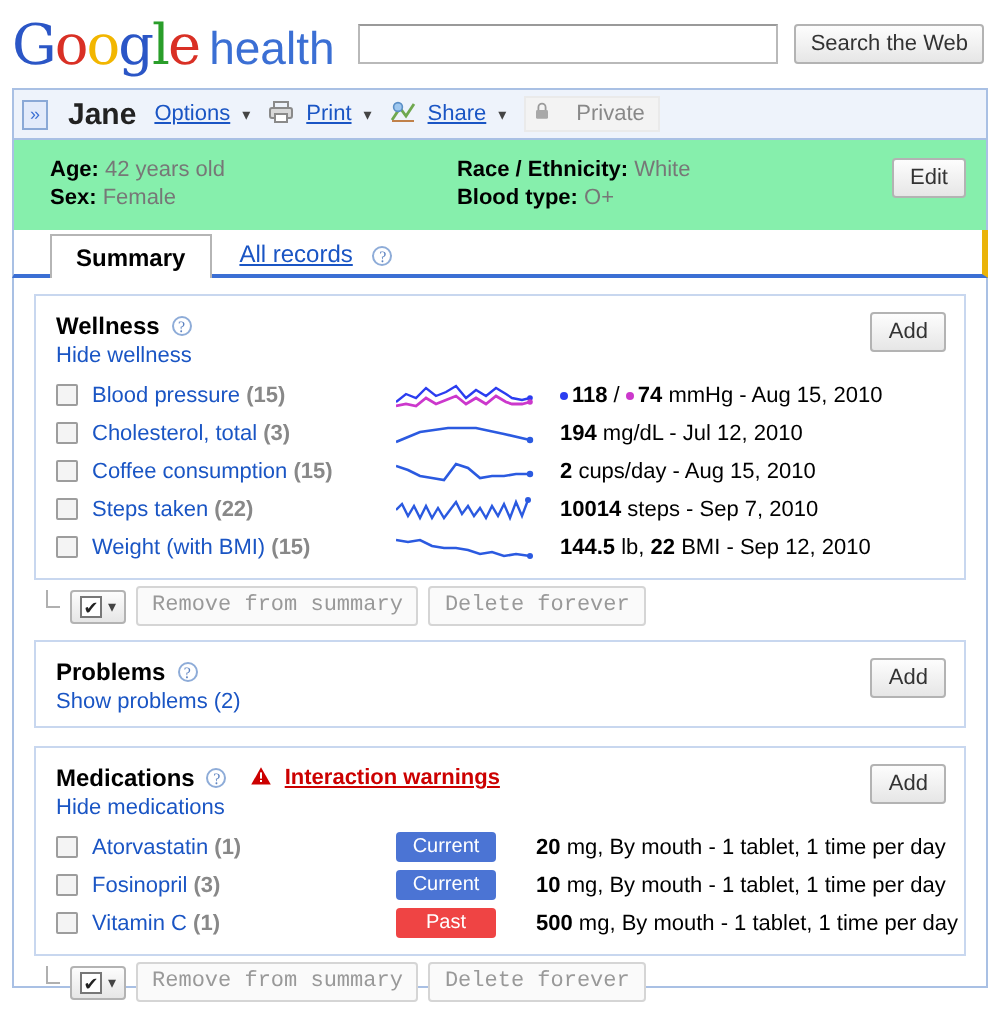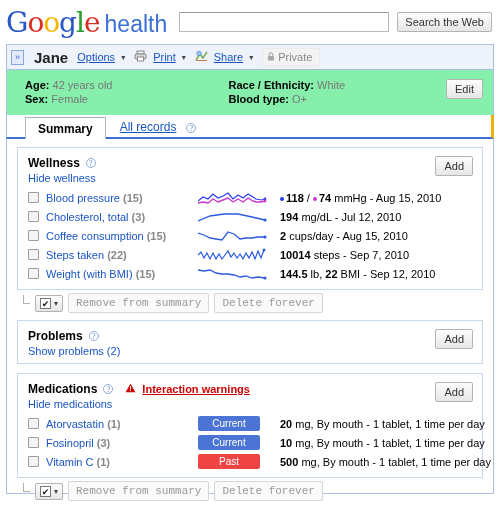--- a/index.html
+++ b/index.html
@@ -92,21 +92,21 @@
   .uname { font-size: 15px; font-weight: bold; color:#222; margin-left:1px; }
   .tlink {
     color: #1a55c4; text-decoration: underline;
     font-size: 11px; cursor: pointer; white-space: nowrap;
   }
   .tgroup { display:flex; align-items:center; gap:6px; }
   .caret { color:#444; font-size:8px; }
   .private {
     background:#f3f3f3; border:1px solid #eaeaea;
     color:#888; font-size:11px; padding:2px 7px 2px 4px;
-    display:flex; gap:3px;
+    display:flex; gap:13px;
   }
   .icn { display:inline-block; vertical-align:middle; }
 
   
   .demo {
     display:flex; padding: 8px 0 9px 0; position:relative;
     background:#86efac;
     gap:34px;
   }
   .demo .col { padding-left: 18px; }
@@ -193,21 +193,21 @@
   }
   .row .name .cnt { color:#888;font-weight:bold; }
   .row .spark { width: 82px; flex:none; display:flex; align-items:center; }
   .row .meas { font-size:11px; color:#000; white-space:nowrap; }
   .row .meas b { font-weight:bold; }
   .dot { display:inline-block;width:4px;height:4px;border-radius:50%;vertical-align:middle;margin-right:2px;}
   .dot.b { background:#2b3df0; }
   .dot.m { background:#cc38cc; }
 
   .badge {
-    width: 62px; text-align:center; color:#fff;
+    width: 50px; text-align:center; color:#fff;
     font-size:10px; padding:2px 0; border-radius:2px;
     margin-right: 20px; flex:none;
   }
   .badge.current { background:#4b74d4; }
   .badge.past { background:#ef4444; }
 
   
   .toolbar { display:flex; align-items:center; gap:5px; padding-left:18px; position:relative;}
   .elbow {
     position:absolute; left:6px; top:2px;

